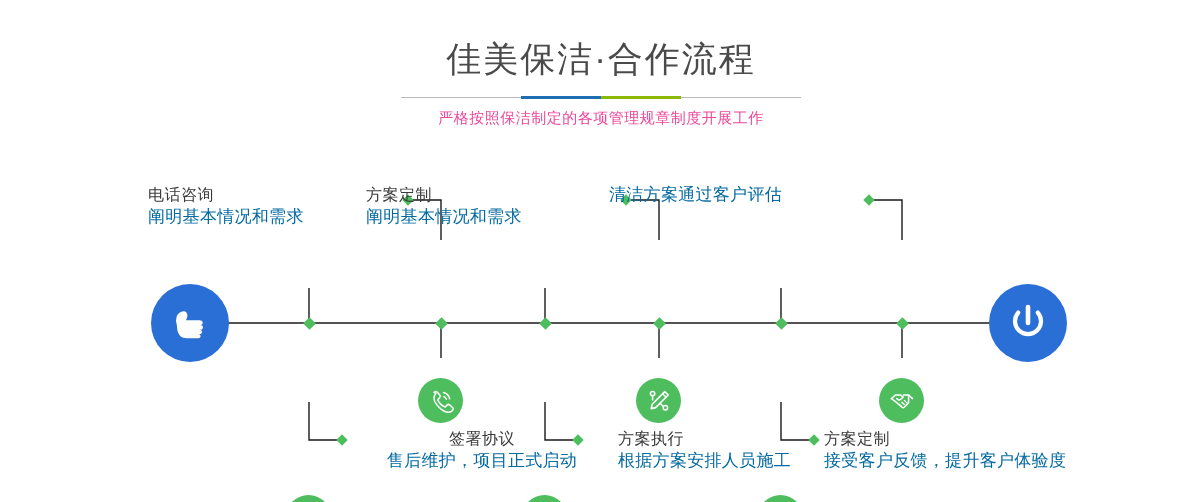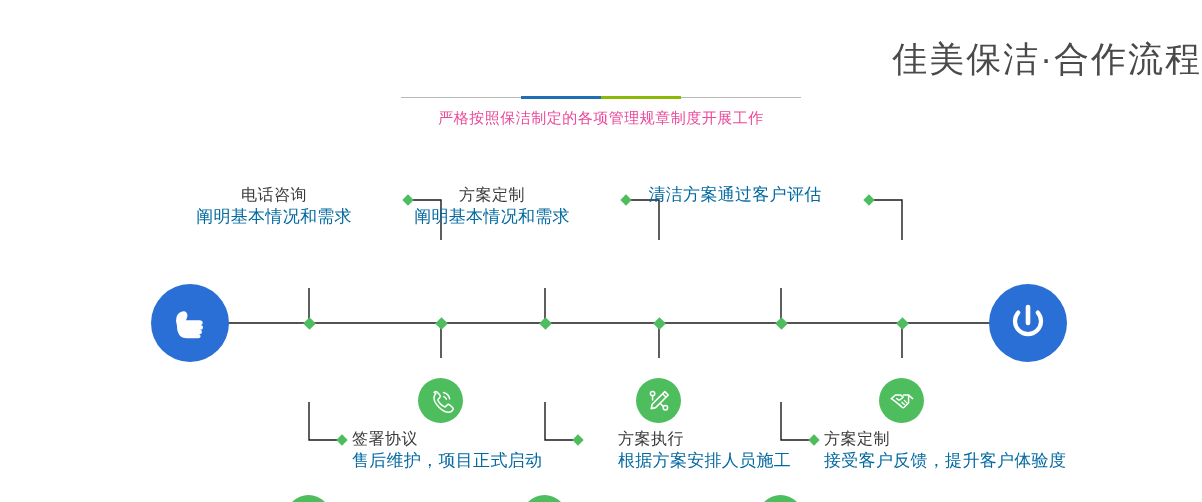--- a/index.html
+++ b/index.html
@@ -25,21 +25,21 @@
     left: 0;
     top: 0;
     width: 1202px;
     height: 140px;
   }
   .title {
     position: absolute;
     left: 0;
     top: 36px;
     width: 1202px;
-    text-align: right;
+    text-align: center;
     font-size: 35px;
     line-height: 46px;
     letter-spacing: 2px;
     color: #4a4a4a;
     font-weight: normal;
   }
   .divider {
     position: absolute;
     left: 401px;
     top: 96px;
@@ -132,21 +132,21 @@
     line-height: 22px;
     color: #3a3a3a;
     letter-spacing: 0.5px;
   }
   .step-text .step-desc {
     font-size: 17px;
     line-height: 22px;
     color: #0369a1;
     letter-spacing: 0.3px;
   }
-  .step-text.align-right { text-align: center; }
+  .step-text.align-right { text-align: left; }
   .step-text.align-left  { text-align: left; }
 </style>
 </head>
 <body>
 
 <div id="page">
 
   <div class="header">
     <div class="title">佳美保洁·合作流程</div>
 
@@ -264,21 +264,21 @@
 
     <div class="step-text align-right" style="left:366px; top:44px; width:252px;">
       <div class="step-title">方案定制</div>
       <div class="step-desc">阐明基本情况和需求</div>
     </div>
 
     <div class="step-text align-right" style="left:609px; top:44px; width:252px;">
       <div class="step-desc">清洁方案通过客户评估</div>
     </div>
 
-    <div class="step-text align-left" style="left:352px; top:288px; width:260px;">
+    <div class="step-text align-left" style="left:352px; top:288px; width:260px;text-align:center;">
       <div class="step-title">签署协议</div>
       <div class="step-desc">售后维护，项目正式启动</div>
     </div>
 
     <div class="step-text align-left" style="left:588px; top:288px; width:260px;margin-left:30px;">
       <div class="step-title">方案执行</div>
       <div class="step-desc">根据方案安排人员施工</div>
     </div>
 
     <div class="step-text align-left" style="left:824px; top:288px; width:300px;">

